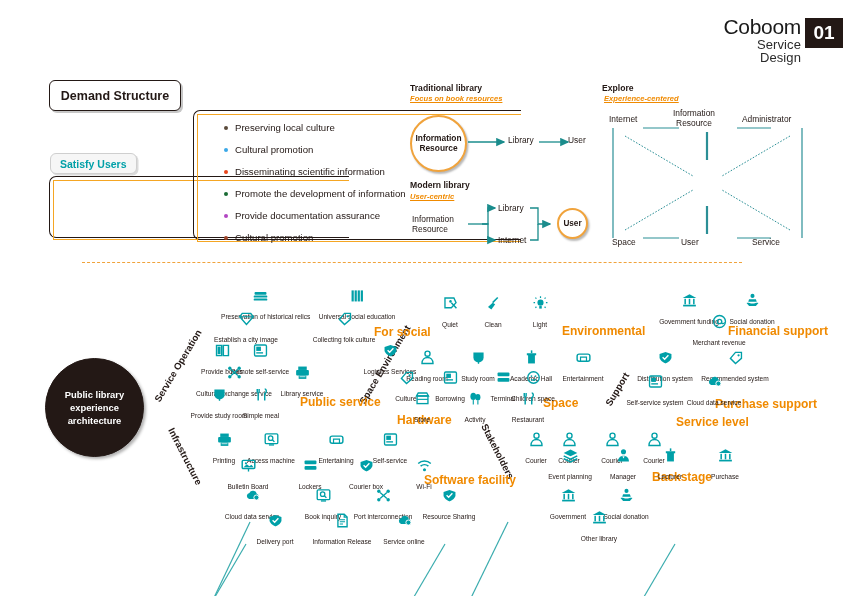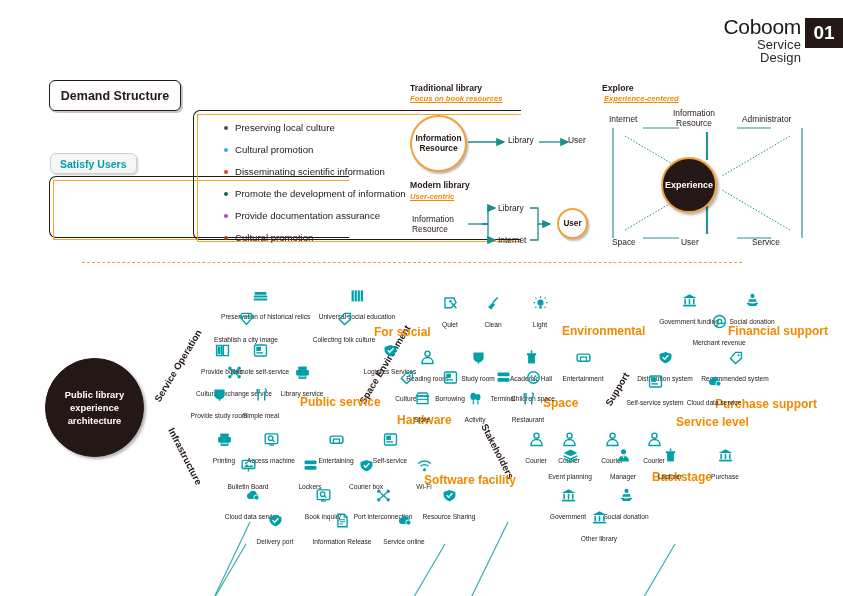--- a/index.html
+++ b/index.html
@@ -211,21 +211,20 @@
     <line x1="38" y1="128" x2="74" y2="128" stroke="#2b8f96" stroke-width="1.2"></line>
     <line x1="132" y1="128" x2="166" y2="128" stroke="#2b8f96" stroke-width="1.2"></line>
 
     <line x1="20" y1="26" x2="88" y2="66" stroke="#2b8f96" stroke-width="1" stroke-dasharray="1.6 1.6"></line>
     <line x1="185" y1="26" x2="117" y2="66" stroke="#2b8f96" stroke-width="1" stroke-dasharray="1.6 1.6"></line>
     <line x1="20" y1="120" x2="88" y2="80" stroke="#2b8f96" stroke-width="1" stroke-dasharray="1.6 1.6"></line>
     <line x1="185" y1="120" x2="117" y2="80" stroke="#2b8f96" stroke-width="1" stroke-dasharray="1.6 1.6"></line>
     <line x1="102" y1="22" x2="102" y2="50" stroke="#2b8f96" stroke-width="2.2"></line>
     <line x1="102" y1="96" x2="102" y2="124" stroke="#2b8f96" stroke-width="2.2"></line>
   </svg>
-  <div class="abs dark-circle" id="circle-exp">Experience</div>
   <div class="abs node-lbl" style="left:609px; top:114px;">Internet</div>
   <div class="abs node-lbl" style="left:668px; top:108px; width:52px; text-align:center; line-height:1.2;">Information Resource</div>
   <div class="abs node-lbl" style="left:742px; top:114px;">Administrator</div>
   <div class="abs node-lbl" style="left:612px; top:237px;">Space</div>
   <div class="abs node-lbl" style="left:681px; top:237px;">User</div>
   <div class="abs node-lbl" style="left:752px; top:237px;">Service</div>
 
   <div class="abs" id="hub">Public library experience architecture</div>
 
   <svg class="abs" style="left:0px; top:270px;" width="843" height="290">

